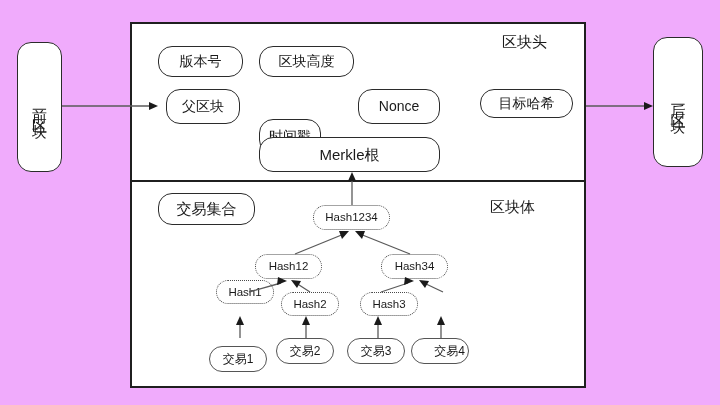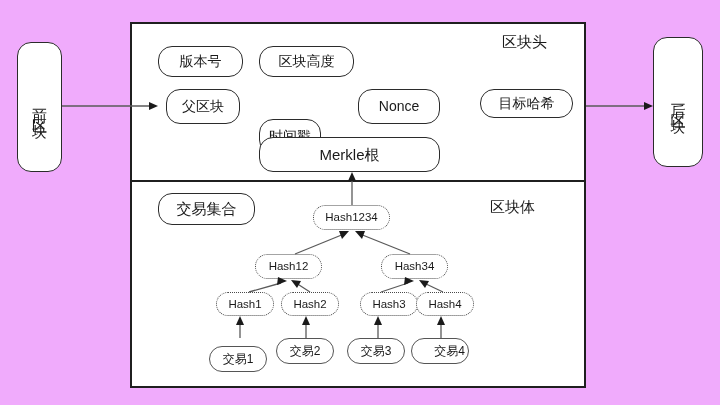--- a/index.html
+++ b/index.html
@@ -143,32 +143,29 @@
     <span>Hash1234</span>
   </div>
 
   <div class="box dotted" style="left:255px; top:254px; width:67px; height:25px;">
     <span>Hash12</span>
   </div>
   <div class="box dotted" style="left:381px; top:254px; width:67px; height:25px;">
     <span>Hash34</span>
   </div>
 
-  <div class="box dotted" style="left:216px; top:292px; width:58px; height:24px;">
+  <div class="box dotted" style="left:216px; top:280px; width:58px; height:24px;">
     <span>Hash1</span>
   </div>
   <div class="box dotted" style="left:281px; top:292px; width:58px; height:24px;">
     <span>Hash2</span>
   </div>
   <div class="box dotted" style="left:360px; top:292px; width:58px; height:24px;">
     <span>Hash3</span>
   </div>
-  <div class="box dotted" style="left:416px; top:292px; width:58px; height:24px;">
-    <span>Hash4</span>
-  </div>
 
   <div class="box tx-box" style="left:209px; top:338px; width:58px; height:26px;margin-top:8px;">
     <span>交易1</span>
   </div>
   <div class="box tx-box" style="left:276px; top:338px; width:58px; height:26px;">
     <span>交易2</span>
   </div>
   <div class="box tx-box" style="left:347px; top:338px; width:58px; height:26px;">
     <span>交易3</span>
   </div>

